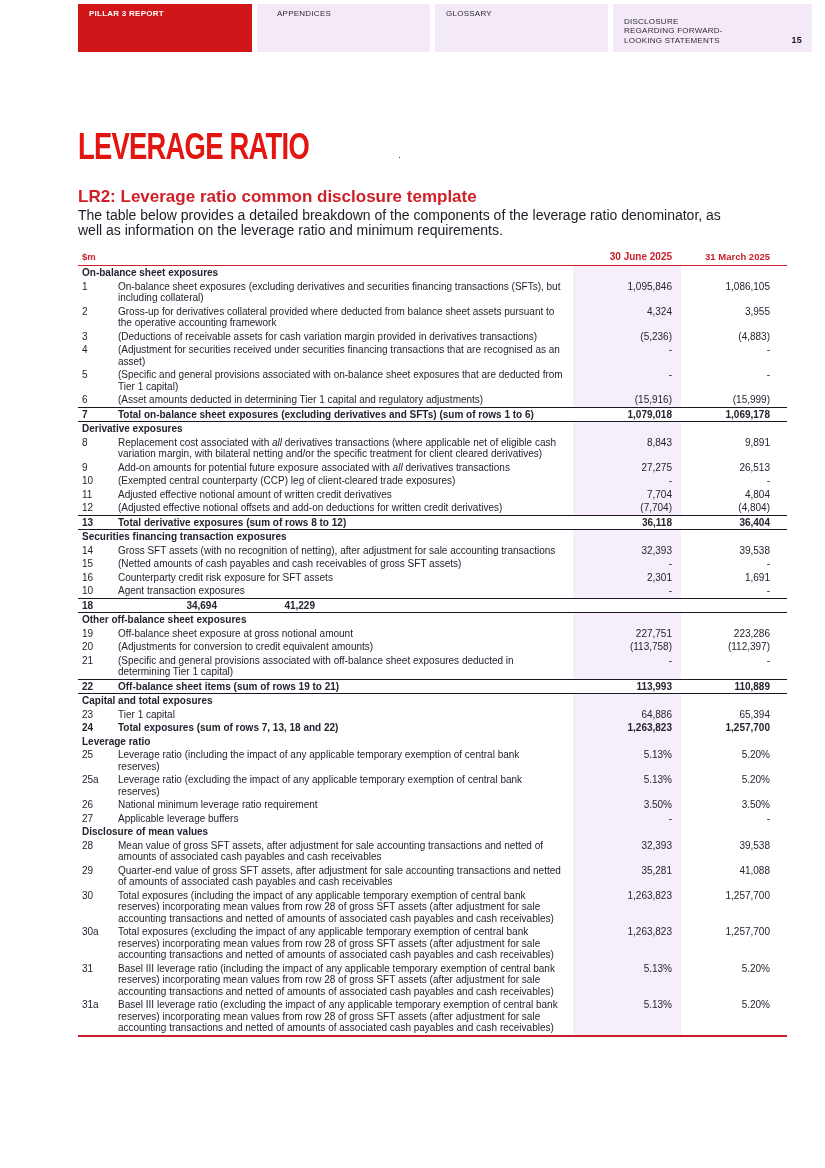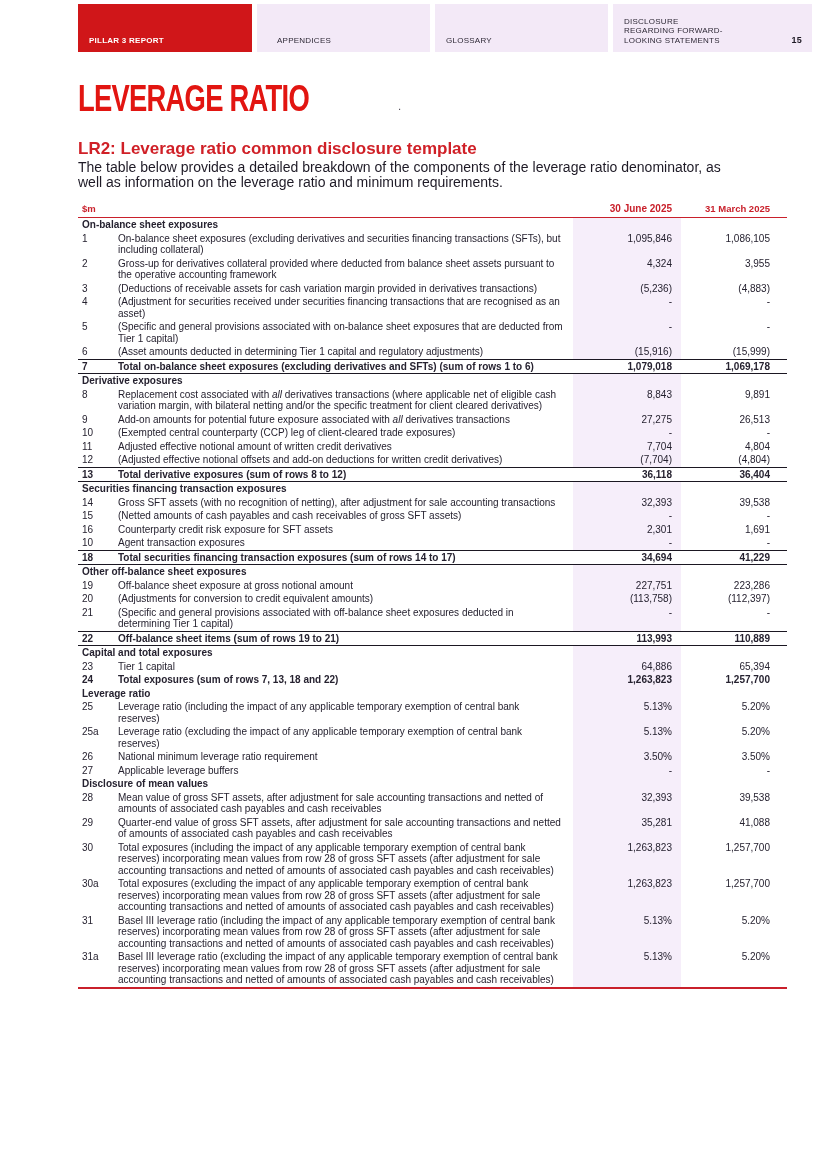--- a/index.html
+++ b/index.html
@@ -15,34 +15,34 @@
   *{box-sizing:border-box;}
   html,body{margin:0;padding:0;}
   body{
     width:825px;height:1168px;position:relative;background:#ffffff;
     font-family:"Liberation Sans",sans-serif;color:var(--ink);
     overflow:hidden;
   }
   
   .tabs{position:absolute;left:78px;top:4px;height:48px;display:flex;gap:5px;}
   .tab{
-    background:var(--tab-lavender);display:flex;align-items:flex-end;
+    background:var(--tab-lavender);display:flex;align-items:flex-start;
     padding:5px 10px 7px 11px;font-size:8px;line-height:9.5px;
     letter-spacing:.25px;color:#2e2936;cursor:default;
   }
   .tab.active{background:var(--brand-red);color:#ffffff;font-weight:700;}
   .tab.t1{width:174px;}
   .tab.t2{width:173px;padding-left:20px;}
   .tab.t3{width:173px;}
   .tab.t4{width:199px;display:flex;justify-content:space-between;align-items:flex-end;}
   .tab .multiline{white-space:pre-line;width:128px;}
   .page-num{font-weight:700;font-size:9px;color:#1d1924;}
   
   .content{position:absolute;left:78px;top:80px;width:709px;}
-  .main-title{height:37px;white-space:nowrap;}
+  .main-title{height:37px;white-space:nowrap;margin-top:48px;}
   .main-title .stretch{
     display:inline-block;transform:scaleX(0.74);transform-origin:0 60%;
     font-weight:700;font-size:37px;letter-spacing:-1px;color:var(--title-red);
     line-height:37px;
   }
   .title-dot{font-size:10px;color:#3a3440;vertical-align:middle;margin-left:8px;}
   .lr2{margin-top:22px;font-size:17px;font-weight:700;color:var(--heading-red);line-height:20px;}
   .intro{margin-top:1px;font-size:14px;line-height:15px;max-width:648px;color:#1e1a26;}
   
   .ptable{margin-top:13px;width:709px;font-size:10px;}
@@ -212,21 +212,20 @@
           <div class="c-v2">1,691</div>
         </div>
         <div class="trow data">
           <div class="c-num">10</div>
           <div class="c-label">Agent transaction exposures</div>
           <div class="c-v1">-</div>
           <div class="c-v2">-</div>
         </div>
         <div class="trow total">
           <div class="c-num">18</div>
-          <div class="c-label">Total securities financing transaction exposures (sum of rows 14 to 17)</div>
           <div class="c-v1">34,694</div>
           <div class="c-v2">41,229</div>
         </div>
         <div class="trow section">
           <div class="c-sec">Other off-balance sheet exposures</div>
           <div class="c-v1"></div>
           <div class="c-v2"></div>
         </div>
         <div class="trow data">
           <div class="c-num">19</div>

